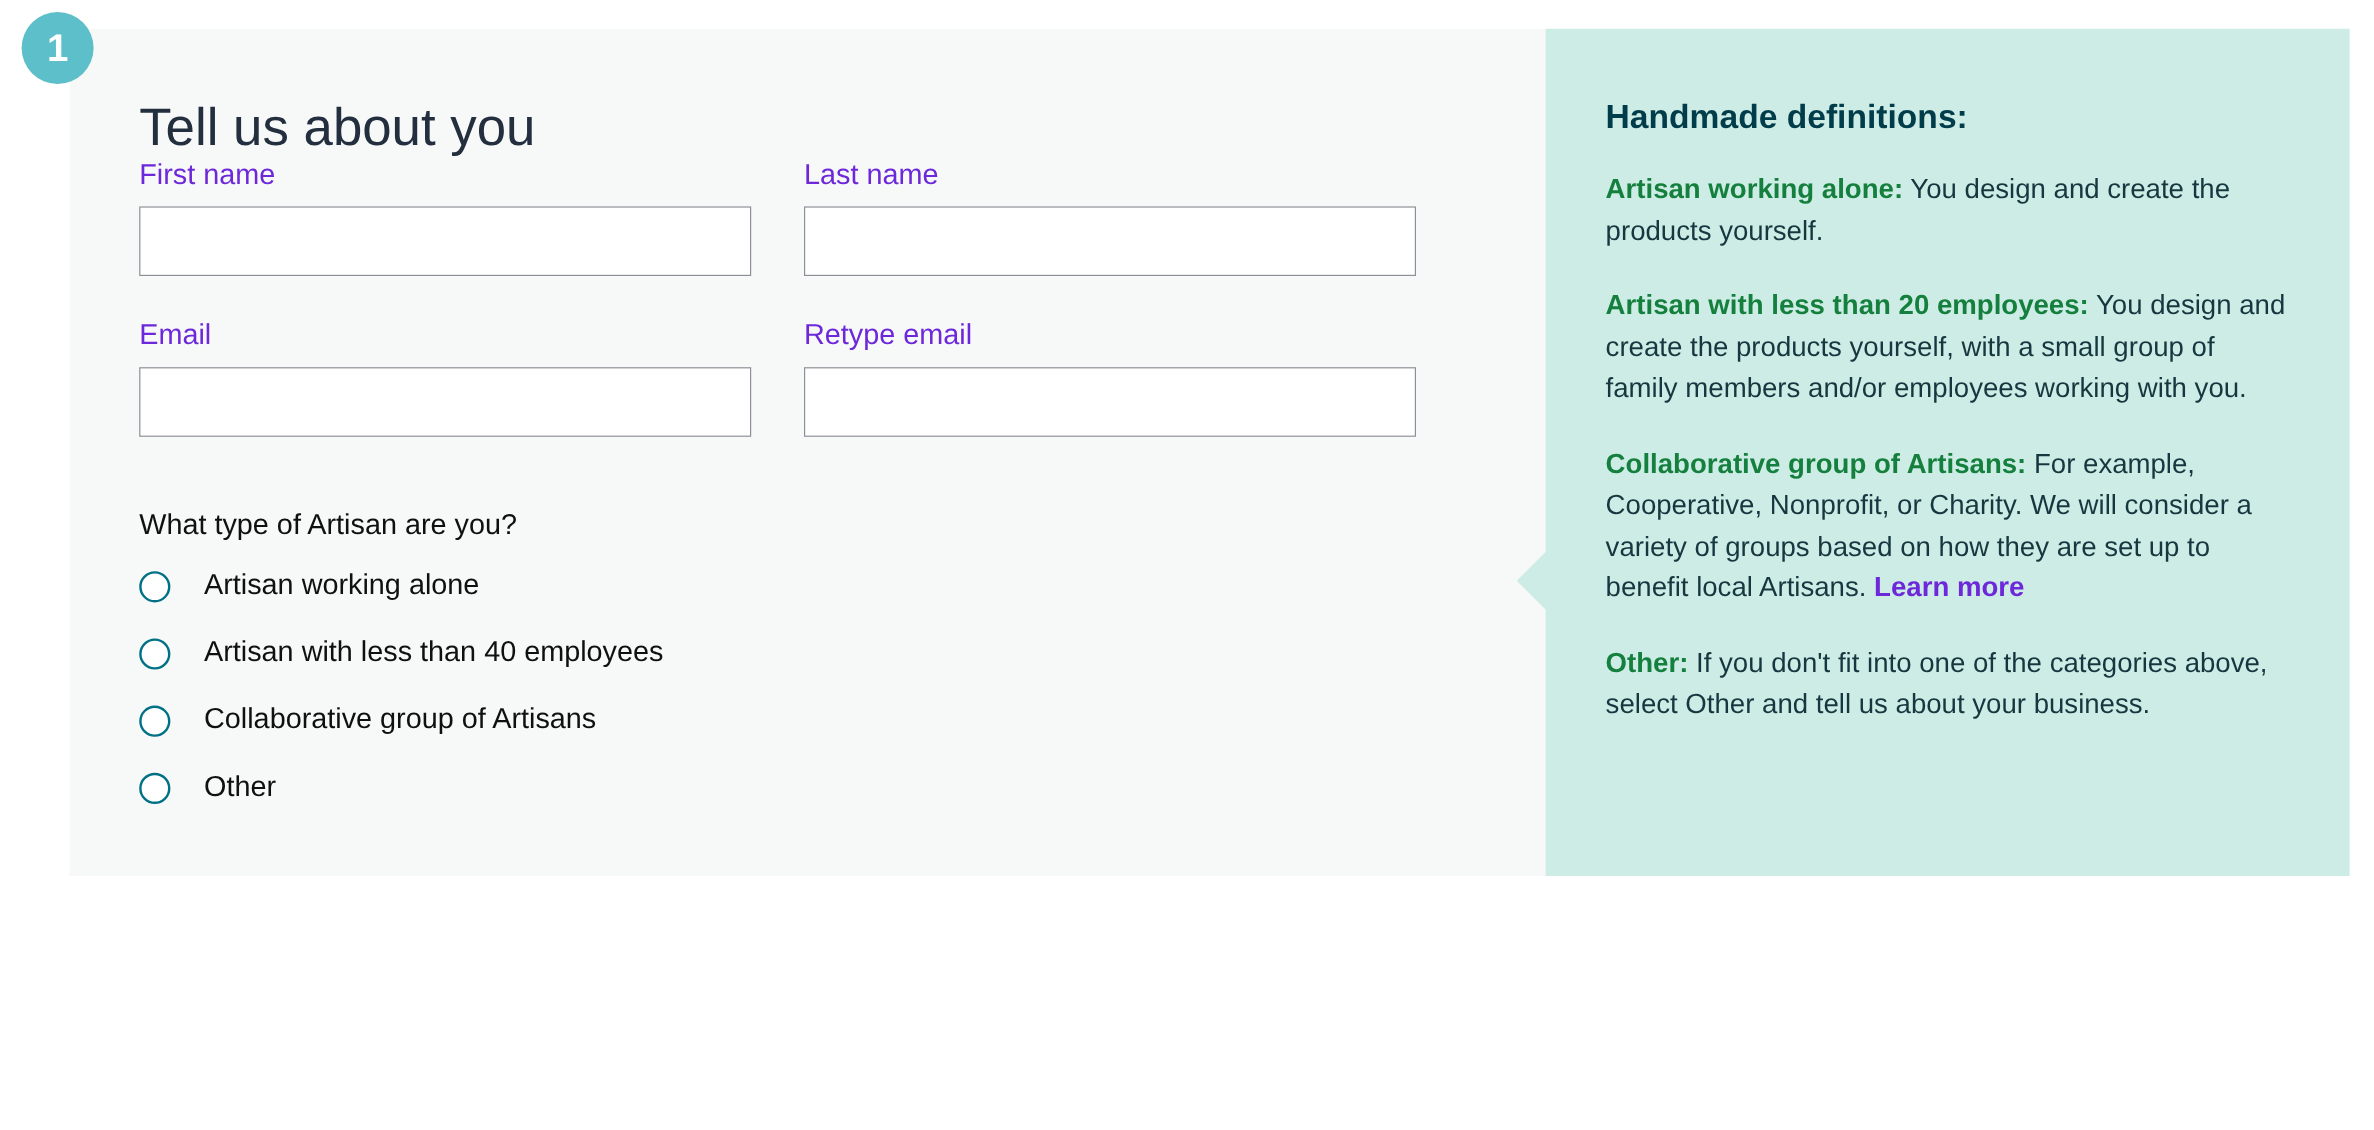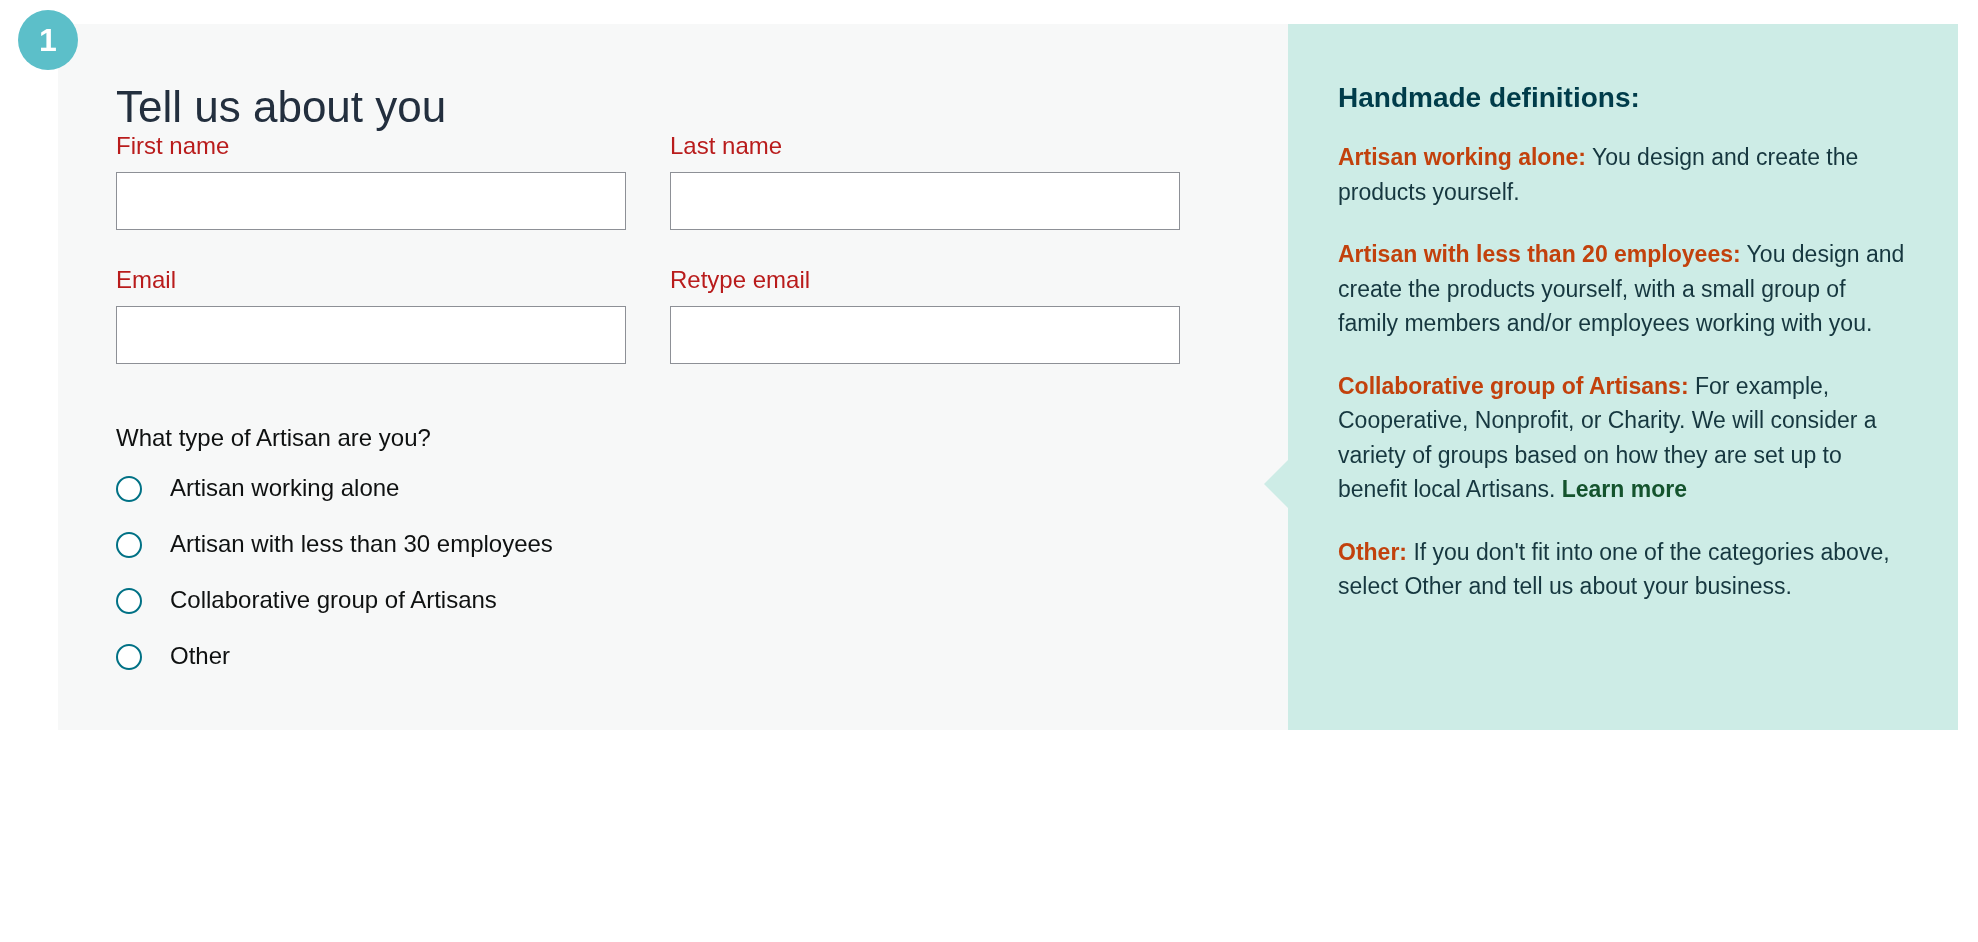--- a/index.html
+++ b/index.html
@@ -48,21 +48,21 @@
     display: flex;
     gap: 44px;
     margin-bottom: 36px;
   }
   .form-field {
     flex: 0 0 510px;
   }
   .field-label {
     display: block;
     font-size: 24px;
-    color: #b91c1c;
+    color: #6d28d9;
     margin-bottom: 12px;
   }
   .field-input {
     width: 100%;
     height: 58px;
     border: 1px solid #8d9096;
     background: #ffffff;
     font-size: 22px;
     padding: 0 12px;
   }
@@ -118,24 +118,24 @@
     margin-bottom: 26px;
   }
   .def-block {
     margin-bottom: 28px;
     font-size: 23px;
     line-height: 1.5;
     color: #16373f;
   }
   .def-term {
     font-weight: 700;
-    color: #c2410c;
+    color: #15803d;
   }
   .learn-more {
-    color: #14532d;
+    color: #6d28d9;
     font-weight: 700;
     cursor: pointer;
   }
 </style>
 </head>
 <body>
 
 <div class="outer">
 
   <div class="step-badge">1</div>
@@ -170,21 +170,21 @@
 
       <div class="artisan-question">What type of Artisan are you?</div>
 
       <div class="radio-list">
         <div class="radio-item">
           <span class="radio-circle"></span>
           <span class="radio-label">Artisan working alone</span>
         </div>
         <div class="radio-item">
           <span class="radio-circle"></span>
-          <span class="radio-label">Artisan with less than 30 employees</span>
+          <span class="radio-label">Artisan with less than 40 employees</span>
         </div>
         <div class="radio-item">
           <span class="radio-circle"></span>
           <span class="radio-label">Collaborative group of Artisans</span>
         </div>
         <div class="radio-item">
           <span class="radio-circle"></span>
           <span class="radio-label">Other</span>
         </div>
       </div>

